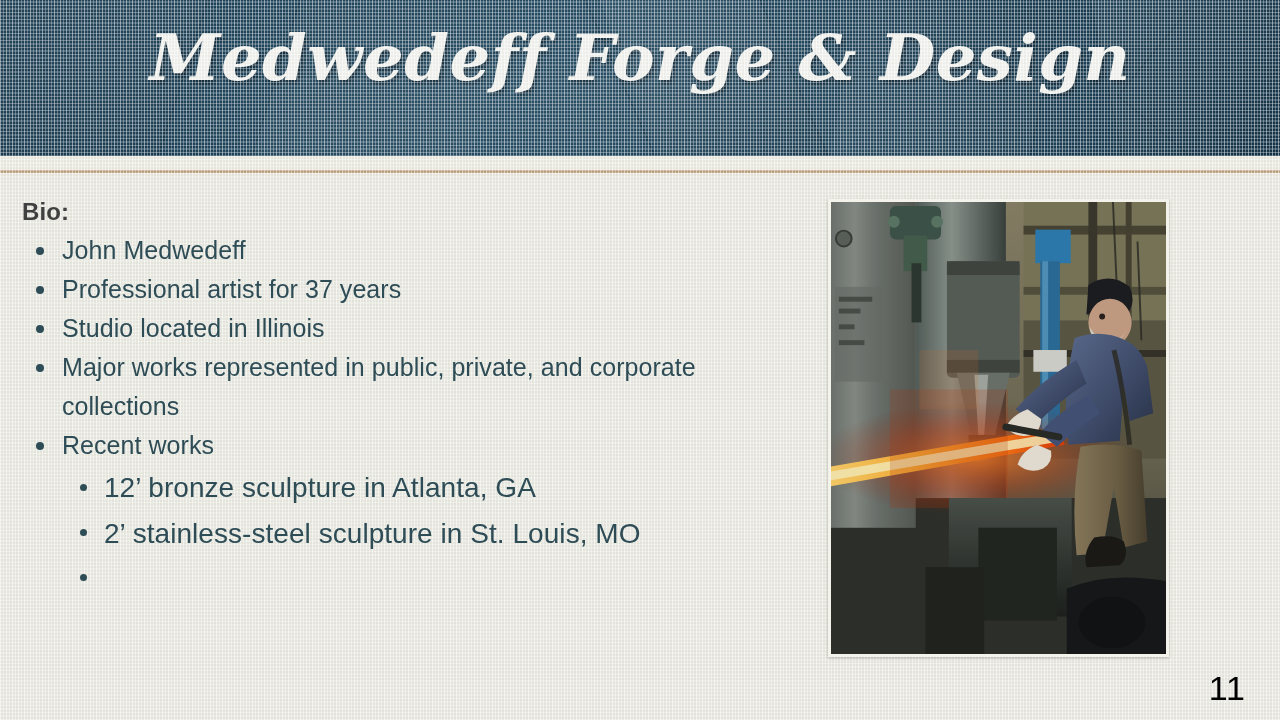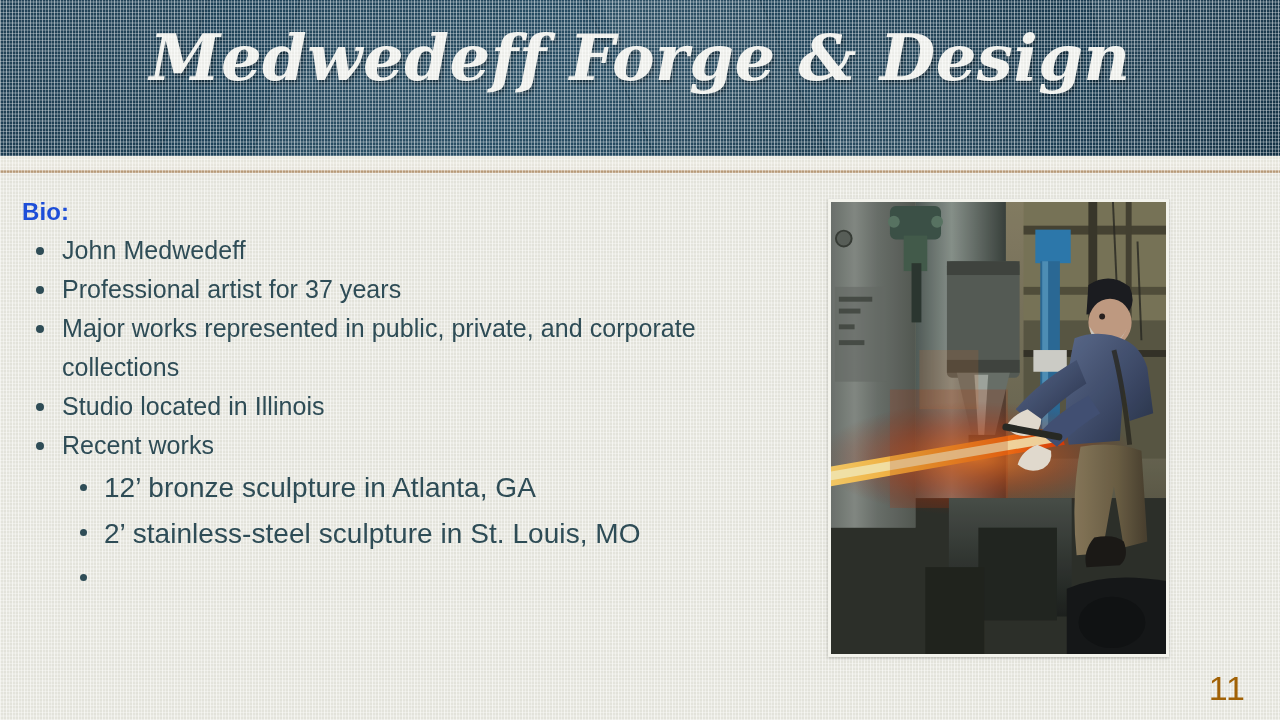--- a/index.html
+++ b/index.html
@@ -72,21 +72,21 @@
     position:absolute; left:0; top:170px; width:1280px; height:3px;
     background:linear-gradient(180deg,#c8ad8c 0%, #b99c79 55%, #cdb79c 100%);
   }
 
   
   .content {
     position:absolute; left:22px; top:196px; width:790px;
     color:#2e4c56;
   }
   .bio-heading {
-    font-size:24px; font-weight:700; color:#1d4ed8;
+    font-size:24px; font-weight:700; color:#404040;
     line-height:1.30; margin:0 0 2px 0; letter-spacing:.1px;
   }
 
   ul.lvl1 { list-style:none; margin:4px; padding:0; }
   ul.lvl1 > li {
     position:relative;
     padding-left:36px;
     font-size:25px;
     line-height:1.56;
     color:#2e4c56;
@@ -125,21 +125,21 @@
     position:relative; width:100%; height:100%; overflow:hidden;
     background:#3b3d3a;
   }
   .photo svg { display:block; width:100%; height:100%; }
 
   
   .slide-number {
     position:absolute; right:34px; bottom:12px;
     font-family:"Liberation Sans", sans-serif;
     font-size:34px; font-weight:400;
-    color:#a16207;
+    color:#000000;
     letter-spacing:1px;
   }
 </style>
 </head>
 <body>
 
 <div class="slide">
 
   <div class="banner">
     <div class="banner-facets">
@@ -190,25 +190,25 @@
       <li>
         <span class="bul"></span>
         <span class="btxt">John Medwedeff</span>
       </li>
       <li>
         <span class="bul"></span>
         <span class="btxt">Professional artist for 37 years</span>
       </li>
       <li>
         <span class="bul"></span>
+        <span class="btxt">Studio located in Illinois</span>
+      </li>
+      <li>
+        <span class="bul"></span>
         <span class="btxt">Major works represented in public, private, and corporate collections</span>
-      </li>
-      <li>
-        <span class="bul"></span>
-        <span class="btxt">Studio located in Illinois</span>
       </li>
       <li>
         <span class="bul"></span>
         <span class="btxt">Recent works</span>
         <ul class="lvl2">
           <li>
             <span class="bul"></span>
             <span>12’ bronze sculpture in Atlanta, GA</span>
           </li>
           <li>

